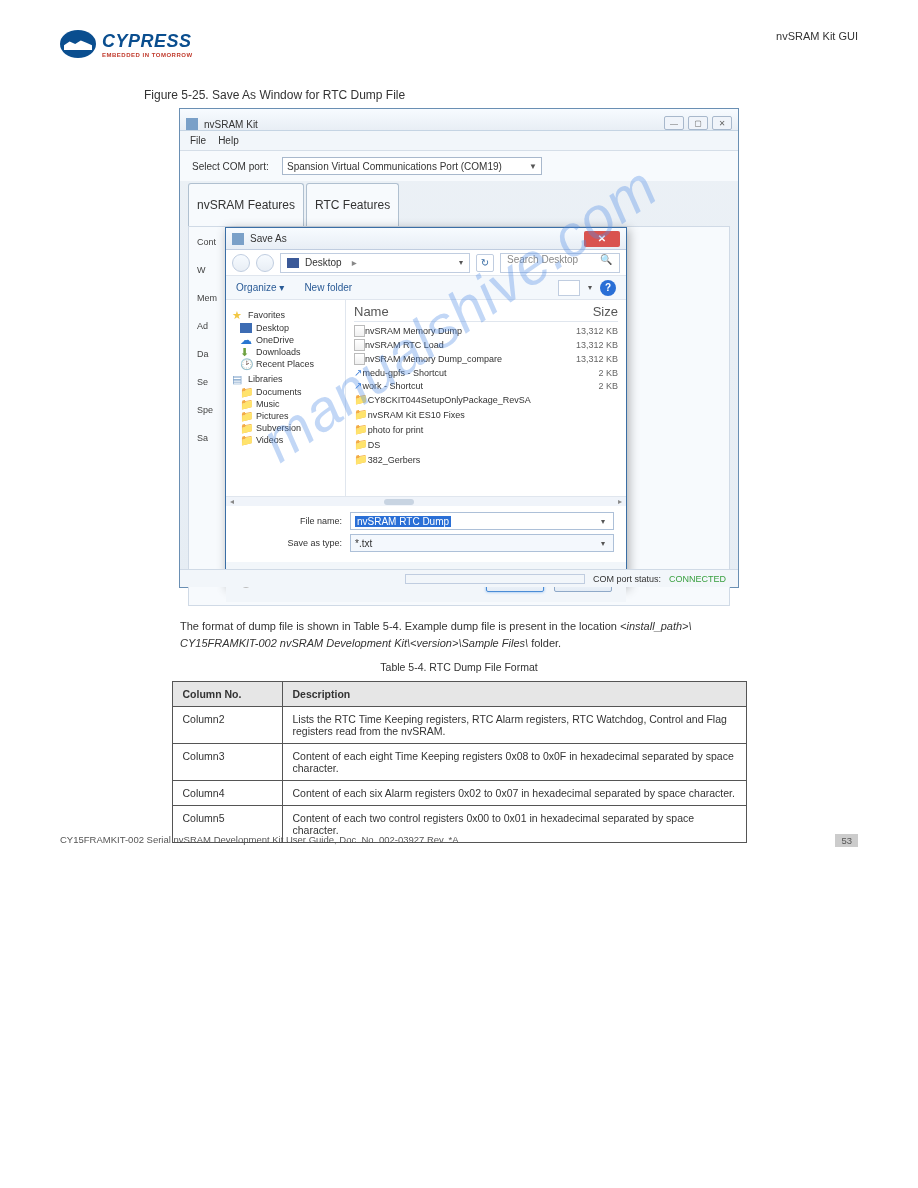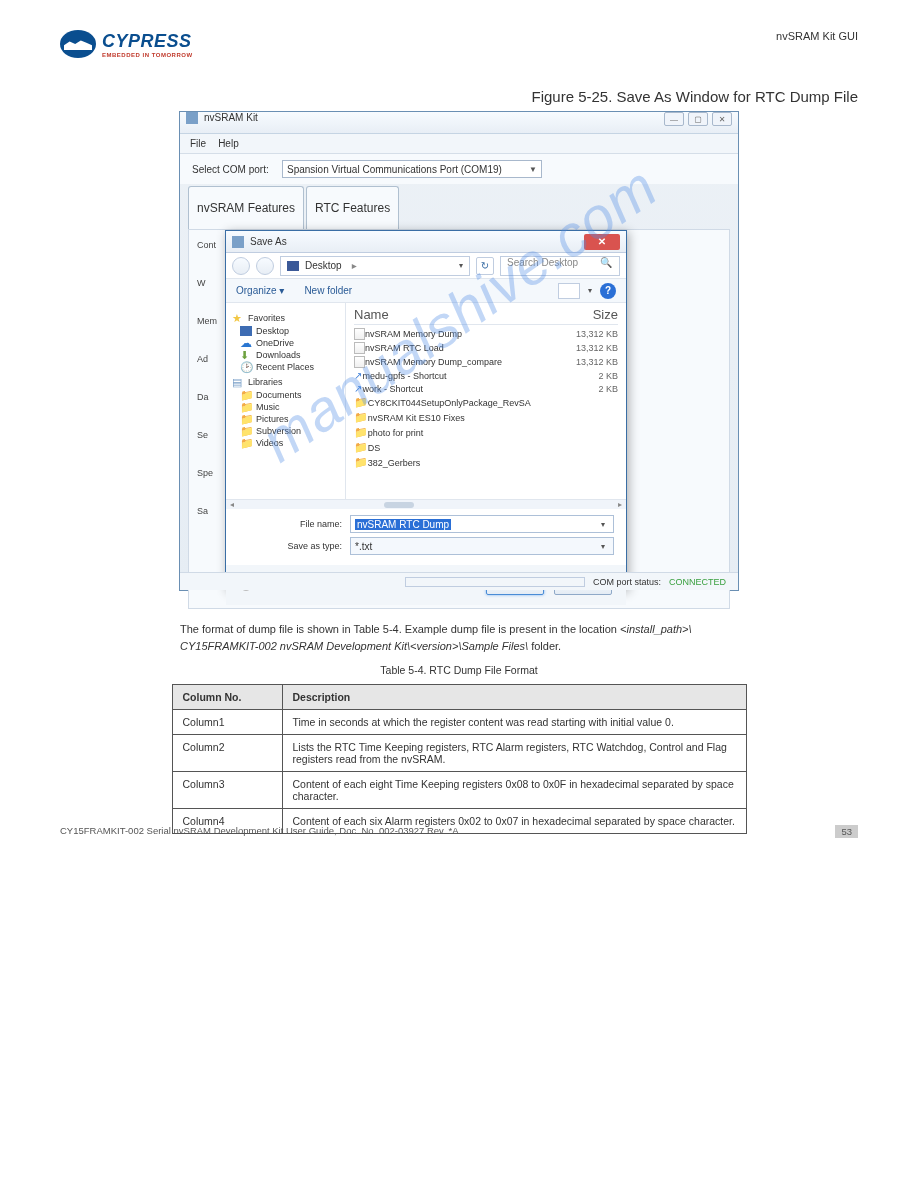--- a/index.html
+++ b/index.html
@@ -10,41 +10,41 @@
   .logo { display: flex; align-items: center; gap: 6px; margin-bottom: 20px; }
   .logo-icon { width: 36px; height: 28px; background: #0a4e8f; border-radius: 50%; position: relative; overflow: hidden; }
   .logo-icon::before { content: ''; position: absolute; top: 8px; left: 4px; width: 28px; height: 12px; background: #fff; clip-path: polygon(0 60%, 20% 30%, 40% 50%, 60% 20%, 80% 40%, 100% 60%, 100% 100%, 0 100%); }
   .logo-text { display: flex; flex-direction: column; }
   .logo-text .brand { font-size: 18px; font-weight: 800; letter-spacing: 0.5px; color: #0a4e8f; font-style: italic; }
   .logo-text .tag { font-size: 6px; color: #c0392b; letter-spacing: 0.5px; font-weight: 600; }
   
   .header-right { position: absolute; top: 30px; right: 60px; font-size: 11px; color: #333; }
   
   .doc-body { margin-top: 30px; }
-  .fig-caption { font-size: 15px; color: #333; margin-bottom: 6px; margin-left: 120px; text-align: right; }
+  .fig-caption { font-size: 12px; color: #333; margin-bottom: 6px; margin-left: 84px; }
   
   .app-window { width: 560px; height: 480px; margin: 0 auto 30px auto; border: 1px solid #6a8fb3; background: linear-gradient(#ecf1f6, #e6edf4); position: relative; font-size: 10px; font-family: "Segoe UI", sans-serif; }
-  .titlebar { height: 22px; display: flex; align-items: flex-start; padding: 0 6px; background: linear-gradient(#f7fbff, #e8eef5); border-bottom: 1px solid #c5d4e3; }
+  .titlebar { height: 22px; display: flex; align-items: flex-end; padding: 0 6px; background: linear-gradient(#f7fbff, #e8eef5); border-bottom: 1px solid #c5d4e3; }
   .titlebar .title { flex: 1; color: #333; }
   .titlebar .win-btns { display: flex; gap: 4px; }
   .titlebar .win-btn { width: 20px; height: 14px; border: 1px solid #a8b8cc; border-radius: 2px; background: #f0f4fa; display: flex; align-items: center; justify-content: center; font-size: 8px; color: #666; }
   
   .menubar { height: 20px; display: flex; align-items: center; gap: 12px; padding: 0 10px; background: #f2f6fa; border-bottom: 1px solid #d5dee8; }
   .menubar span { color: #333; }
   
   .port-row { display: flex; align-items: center; gap: 10px; padding: 6px 12px; background: #f7fafd; }
   .port-row .lbl { width: 80px; }
   .port-row .select { flex: 0 0 260px; height: 18px; border: 1px solid #a8b8cc; background: #fff; padding: 0 4px; display: flex; align-items: center; justify-content: space-between; }
   .port-row .select .caret { font-size: 8px; color: #555; }
   
   .tabrow { display: flex; gap: 0; padding: 0 8px; margin-top: 2px; }
   .tabrow .tab { border: 1px solid #b0c0d0; border-bottom: none; background: #f7fafd; padding: 14px 8px; border-radius: 3px 3px 0 0; font-size: 12px; margin-right: 2px; }
   
   .content-area { margin: 0 8px 8px 8px; border: 1px solid #d0dae6; background: #f7fafd; height: 380px; position: relative; padding: 6px; }
-  .left-labels { position: absolute; left: 8px; top: 10px; display: flex; flex-direction: column; gap: 28px; font-size: 9px; color: #444; }
+  .left-labels { position: absolute; left: 8px; top: 10px; display: flex; flex-direction: column; gap: 18px; font-size: 9px; color: #444; }
   
   .save-dialog { position: absolute; top: 0; left: 36px; width: 402px; height: 360px; border: 1px solid #3a6ea5; background: #fff; box-shadow: 2px 2px 10px rgba(0,0,0,0.3); }
   .sd-title { height: 22px; background: linear-gradient(#f7fbff, #e8eef5); border-bottom: 1px solid #c0cde0; display: flex; align-items: center; padding: 0 6px; }
   .sd-title .t { flex: 1; color: #333; }
   .sd-title .close { width: 36px; height: 16px; background: #d9534f; border-radius: 2px; color: #fff; display: flex; align-items: center; justify-content: center; font-size: 10px; font-weight: bold; }
   .sd-nav { height: 26px; display: flex; align-items: center; padding: 0 6px; gap: 6px; border-bottom: 1px solid #e0e6ee; }
   .sd-nav .navbtn { width: 18px; height: 18px; border: 1px solid #c0cde0; border-radius: 50%; background: linear-gradient(#f7fbff, #e8eef5); }
   .sd-nav .path { flex: 1; height: 20px; border: 1px solid #c0cde0; display: flex; align-items: center; padding: 0 6px; gap: 6px; }
   .sd-nav .path .disk { width: 12px; height: 10px; background: #3b5998; }
   .sd-nav .search { width: 120px; height: 20px; border: 1px solid #c0cde0; display: flex; align-items: flex-start; padding: 0 6px; color: #888; justify-content: space-between; }
@@ -350,35 +350,35 @@
     <div class="table-caption">Table 5-4. RTC Dump File Format</div>
     <table class="file-format">
       <thead>
         <tr>
           <th>Column No.</th>
           <th>Description</th>
         </tr>
       </thead>
       <tbody id="table-body">
           <tr>
-            <td class="col1">Column1</td>
-            <td>Time in seconds at which the register content was read starting with initial value 0.</td>
-          </tr>
-          <tr>
             <td class="col1">Column2</td>
             <td>Lists the RTC Time Keeping registers, RTC Alarm registers, RTC Watchdog, Control and Flag registers read from the nvSRAM.</td>
           </tr>
           <tr>
             <td class="col1">Column3</td>
             <td>Content of each eight Time Keeping registers 0x08 to 0x0F in hexadecimal separated by space character.</td>
           </tr>
           <tr>
             <td class="col1">Column4</td>
             <td>Content of each six Alarm registers 0x02 to 0x07 in hexadecimal separated by space character.</td>
           </tr>
+          <tr>
+            <td class="col1">Column5</td>
+            <td>Content of each two control registers 0x00 to 0x01 in hexadecimal separated by space character.</td>
+          </tr>
         </tbody>
     </table>
   </div>
 
   <div class="watermark">manualshive.com</div>
 
   <div class="footer-strip">
     <span>CY15FRAMKIT-002 Serial nvSRAM Development Kit User Guide, Doc. No. 002-03927 Rev. *A</span>
     <span class="page-bg">53</span>
   </div>

